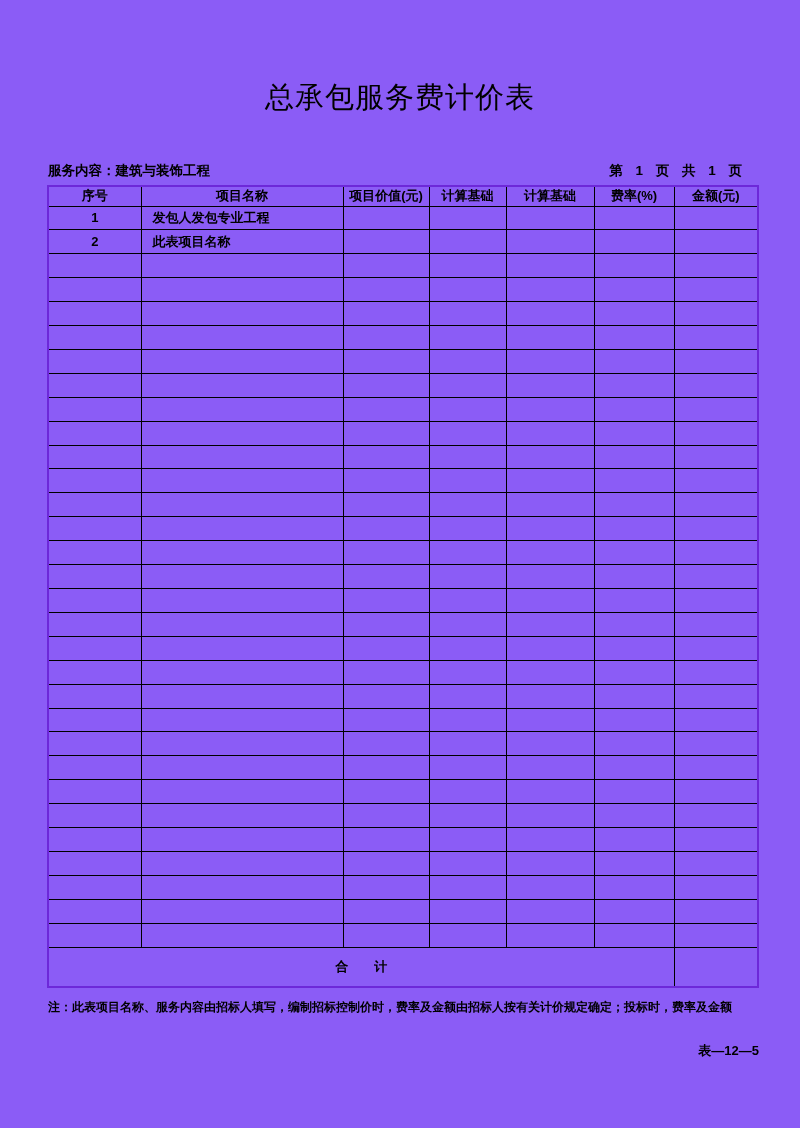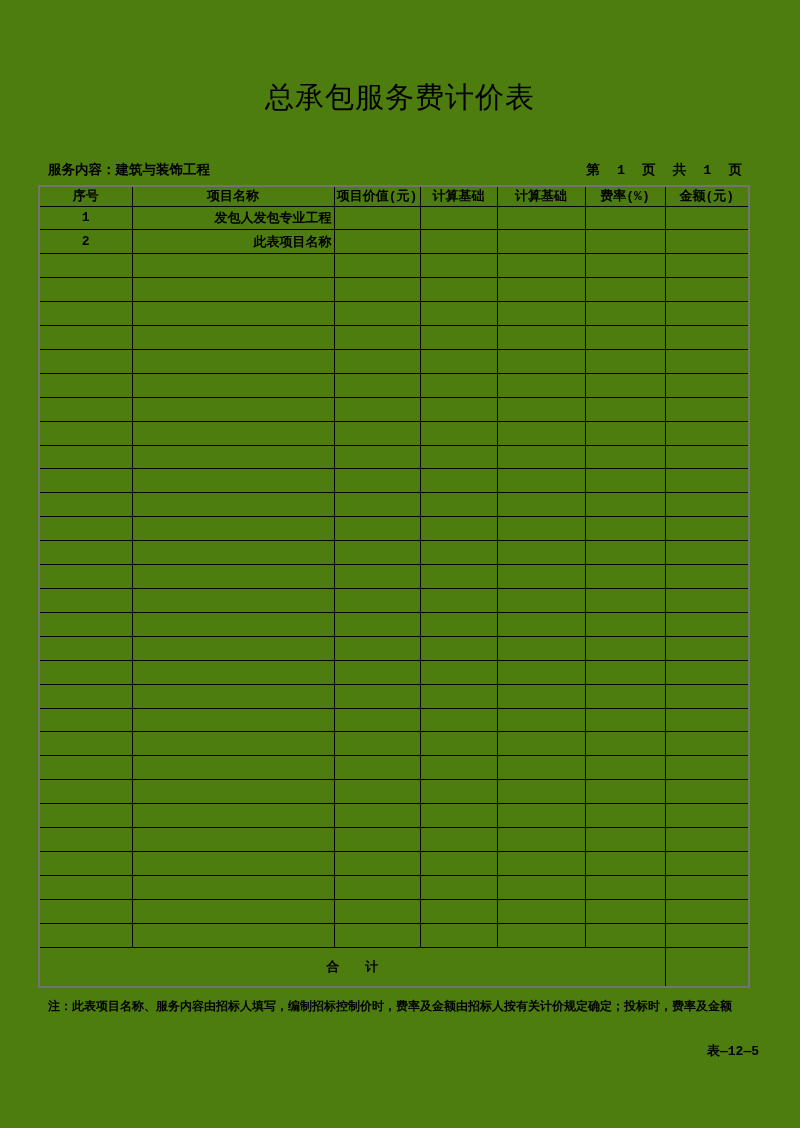--- a/index.html
+++ b/index.html
@@ -1,22 +1,22 @@
 <!DOCTYPE html>
 <html><head>
 <meta charset="utf-8">
 <style>
   html, body { margin: 0; padding: 0; background: #ffffff; }
   .page {
     position: relative;
     width: 800px;
     height: 1128px;
-    background: #4d7c0f;
+    background: #8b5cf6;
     color: #000000;
-    font-family: Liberation Mono, monospace;
+    font-family: Liberation Sans, sans-serif;
     overflow: hidden;
   }
   .title {
     position: absolute;
     top: 78px;
     left: 0;
     width: 100%;
     text-align: center;
     font-size: 29px;
     letter-spacing: 1px;
@@ -28,40 +28,40 @@
     font-weight: bold;
     line-height: 15px;
     white-space: nowrap;
   }
   .project   { left: 48px;  top: 163px; }
   .section   { left: 295px; top: 147px; }
   .pagination{ right: 58px; top: 163px; word-spacing: 9px; }
 
   table.fee-table {
     position: absolute;
-    left: 38px;
+    left: 47px;
     top: 185px;
     width: 710px;
     border-collapse: collapse;
     table-layout: fixed;
-    border: 2px solid #737373;
+    border: 2px solid #6d28d9;
   }
   .fee-table th, .fee-table td {
     border: 1px solid #000;
     font-size: 13px;
     font-weight: bold;
     text-align: center;
     padding: 0 2px;
     white-space: nowrap;
     overflow: hidden;
   }
   .fee-table thead tr { height: 20px; }
   .fee-table tbody tr { height: 23.92px; }
   .fee-table tfoot tr { height: 40px; }
-  .fee-table td.cell-item-name { text-align: right; padding-left: 4px; margin-left: 12px; }
+  .fee-table td.cell-item-name { text-align: left; padding-left: 11px; margin-left: 12px; }
 
   .col-seq     { width: 93px; }
   .col-name    { width: 202px; }
   .col-value   { width: 86px; }
   .col-service { width: 77px; }
   .col-basis   { width: 88px; }
   .col-rate    { width: 80px; }
   .col-amount  { width: 84px; }
 
   .note {

